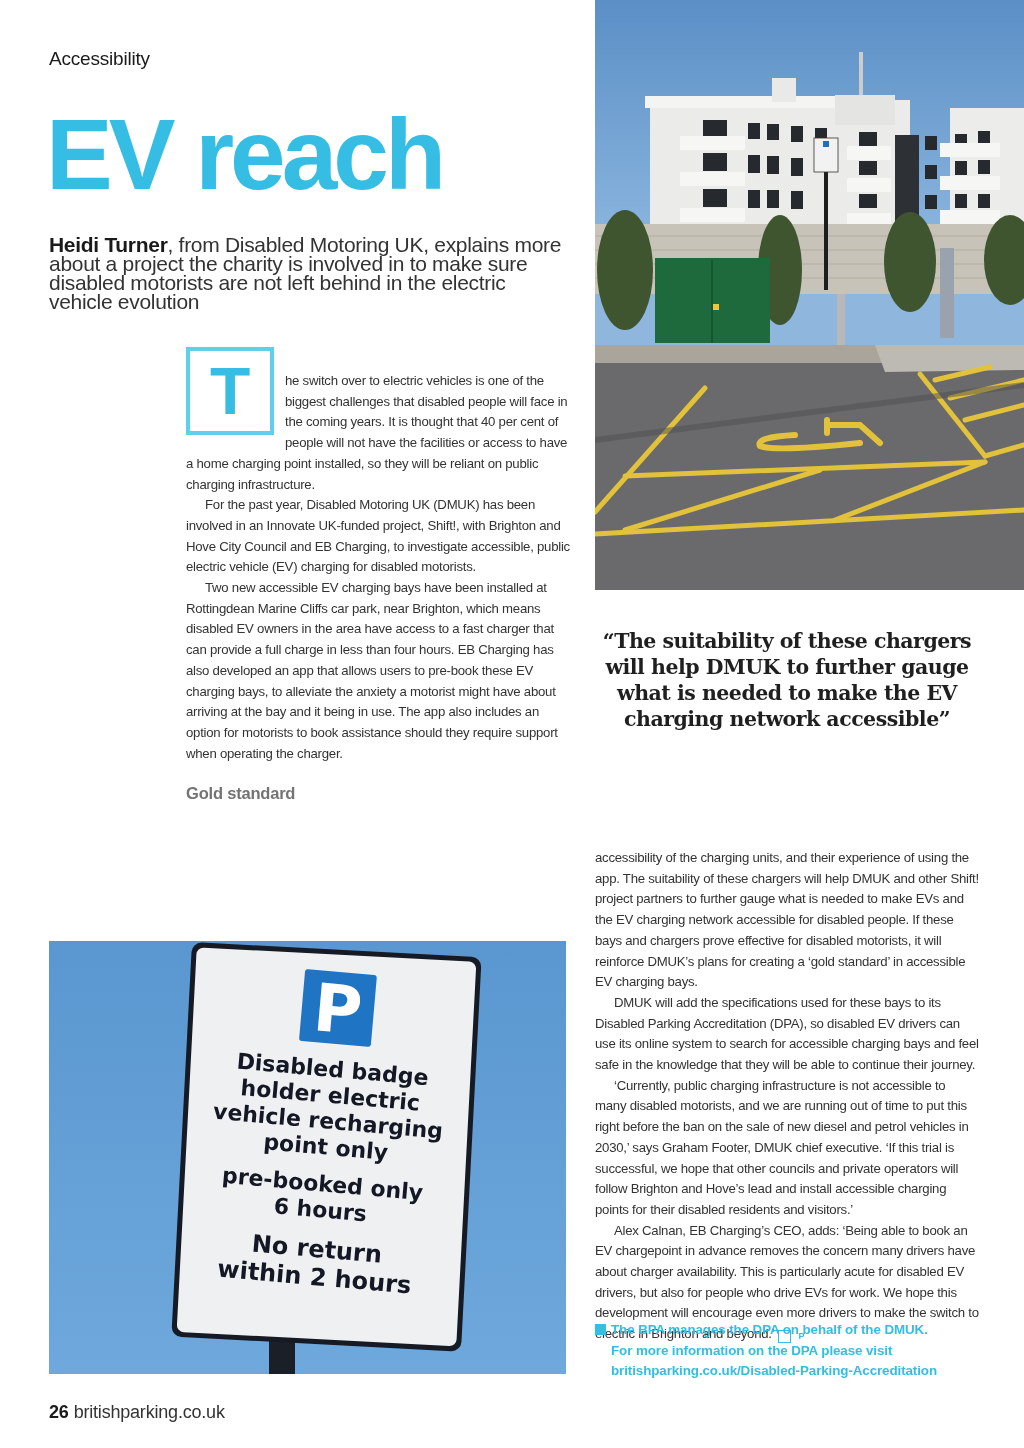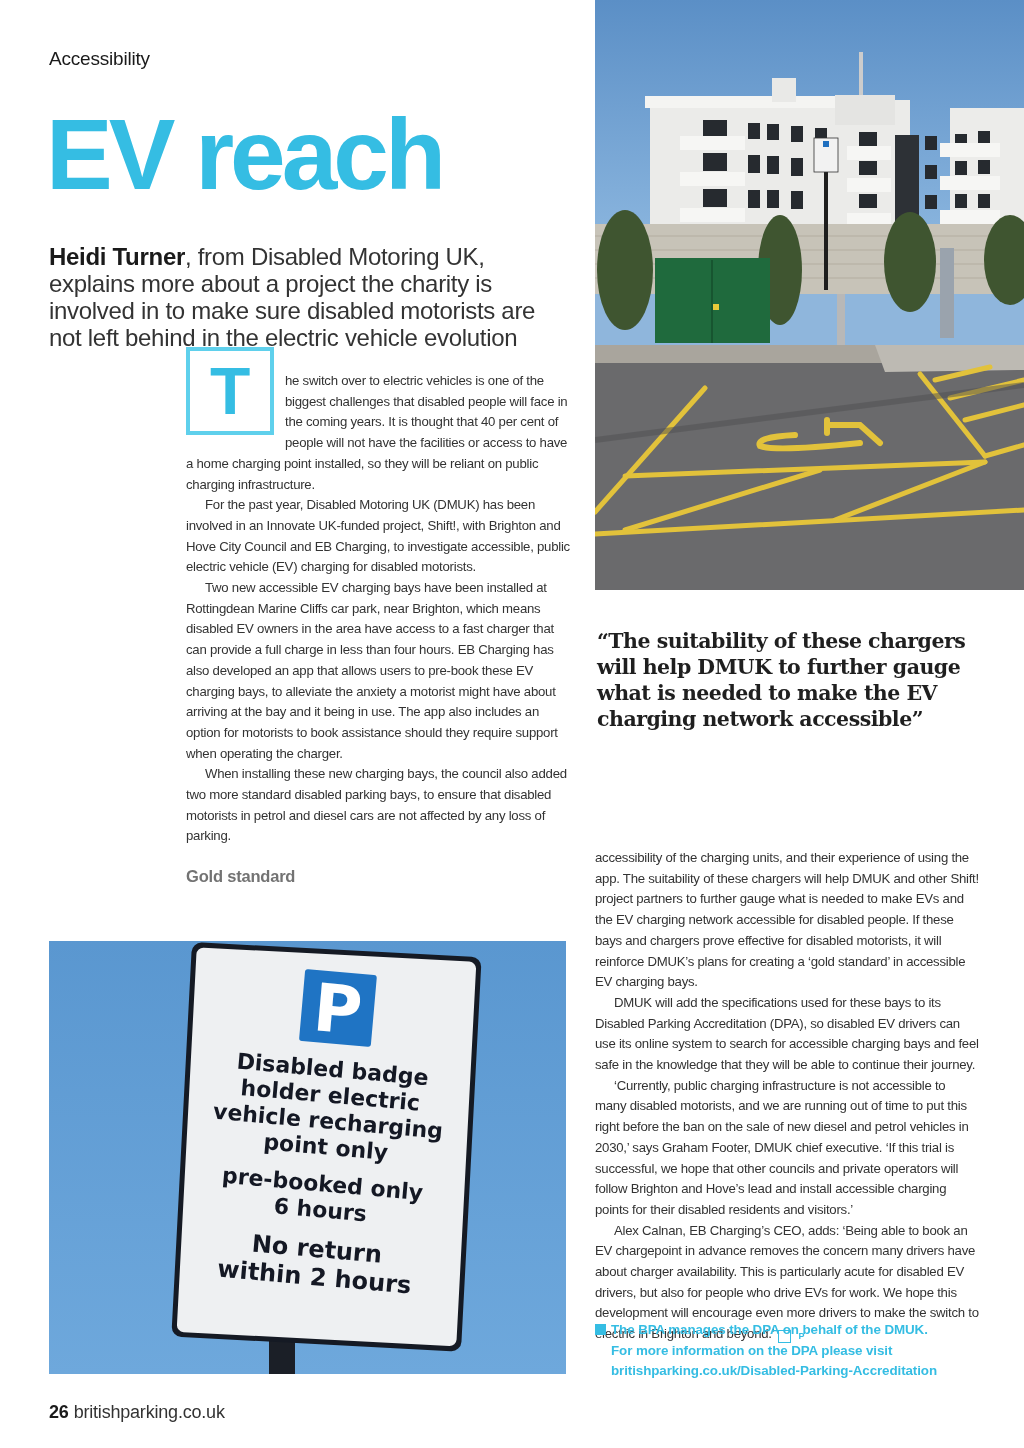--- a/index.html
+++ b/index.html
@@ -11,22 +11,22 @@
   .section-label {
     position: absolute; left: 49px; top: 48px;
     font-size: 19px; font-weight: normal; color: #1a1a1a; letter-spacing: -0.2px;
   }
   .headline {
     position: absolute; left: 46px; top: 104px;
     font-size: 100px; font-weight: bold; color: #35bde3;
     letter-spacing: -4px; line-height: 1; white-space: nowrap;
   }
   .standfirst {
-    position: absolute; left: 49px; top: 243px; width: 520px;
-    font-size: 24px; line-height: 27px; color: #333; letter-spacing: -0.3px;
+    position: absolute; left: 49px; top: 235px; width: 520px;
+    font-size: 21px; line-height: 19px; color: #333; letter-spacing: -0.3px;
   }
   .standfirst b { color: #1a1a1a; }
 
   .col { position: absolute; font-size: 13.2px; line-height: 20.7px; color: #333; letter-spacing: -0.25px; }
   .col p { margin: 0; text-indent: 19px; }
   .col p.noindent { text-indent: 0; margin-top: 24px; }
   .col-left { left: 186px; top: 347px; width: 384px; }
   .col-right { left: 595px; top: 824px; width: 384px; }
 
   .dropcap {
@@ -43,21 +43,21 @@
   .photo-top {
     position: absolute; left: 595px; top: 0; width: 429px; height: 590px; overflow: hidden;
     background: linear-gradient(#5d92c9 0%, #7aaad8 38%, #8fb6dc 42%);
   }
   .photo-sign {
     position: absolute; left: 49px; top: 941px; width: 517px; height: 433px; overflow: hidden;
     background: linear-gradient(#5a97d0, #6ea8dc);
   }
 
   .pullquote {
-    position: absolute; left: 597px; top: 628px; width: 380px; text-align: left;
+    position: absolute; left: 597px; top: 628px; width: 380px; text-align: center;
     font-family: "DejaVu Serif", "Liberation Serif", serif; font-weight: bold;
     font-size: 20.5px; line-height: 26px; color: #1f1f1f; letter-spacing: -0.5px;
   }
 
   .infobox {
     position: absolute; left: 595px; top: 1320px; width: 420px;
     font-size: 13.4px; line-height: 20.5px; font-weight: bold; color: #35bde3; letter-spacing: -0.1px;
   }
   .infobox .sq { display: inline-block; width: 11px; height: 11px; background: #35bde3; margin-right: 5px; vertical-align: -1px; }
   .infobox .ind { padding-left: 16px; display: block; }
@@ -182,21 +182,20 @@
     </g>
     <line x1="0" y1="440" x2="429" y2="385" stroke="#505052" stroke-width="6" opacity="0.5"></line>
   </svg>
 </div>
 
 <div class="col col-left">
   <div class="dropcap">T</div>
   <p class="noindent">he switch over to electric vehicles is one of the biggest challenges that disabled people will face in the coming years. It is thought that 40 per cent of people will not have the facilities or access to have a home charging point installed, so they will be reliant on public charging infrastructure.</p>
   <p>For the past year, Disabled Motoring UK (DMUK) has been involved in an Innovate UK-funded project, Shift!, with Brighton and Hove City Council and EB Charging, to investigate accessible, public electric vehicle (EV) charging for disabled motorists.</p>
   <p>Two new accessible EV charging bays have been installed at Rottingdean Marine Cliffs car park, near Brighton, which means disabled EV owners in the area have access to a fast charger that can provide a full charge in less than four hours. EB Charging has also developed an app that allows users to pre-book these EV charging bays, to alleviate the anxiety a motorist might have about arriving at the bay and it being in use. The app also includes an option for motorists to book assistance should they require support when operating the charger.</p>
-  <p>When installing these new charging bays, the council also added two more standard disabled parking bays, to ensure that disabled motorists in petrol and diesel cars are not affected by any loss of parking.</p>
   <div class="subhead">Gold standard</div>
 </div>
 
 <div class="pullquote">“The suitability of these chargers will help DMUK to further gauge what is needed to make the EV charging network accessible”</div>
 
 <div class="col col-right">
   <p class="noindent">accessibility of the charging units, and their experience of using the app. The suitability of these chargers will help DMUK and other Shift! project partners to further gauge what is needed to make EVs and the EV charging network accessible for disabled people. If these bays and chargers prove effective for disabled motorists, it will reinforce DMUK’s plans for creating a ‘gold standard’ in accessible EV charging bays.</p>
   <p>DMUK will add the specifications used for these bays to its Disabled Parking Accreditation (DPA), so disabled EV drivers can use its online system to search for accessible charging bays and feel safe in the knowledge that they will be able to continue their journey.</p>
   <p>‘Currently, public charging infrastructure is not accessible to many disabled motorists, and we are running out of time to put this right before the ban on the sale of new diesel and petrol vehicles in 2030,’ says Graham Footer, DMUK chief executive. ‘If this trial is successful, we hope that other councils and private operators will follow Brighton and Hove’s lead and install accessible charging points for their disabled residents and visitors.’</p>
   <p><span>Alex Calnan, EB Charging’s CEO, adds: ‘Being able to book an EV chargepoint in advance removes the concern many drivers have about charger availability. This is particularly acute for disabled EV drivers, but also for people who drive EVs for work. We hope this development will encourage even more drivers to make the switch to electric in Brighton and beyond.’</span><span class="endmark">P</span></p>

